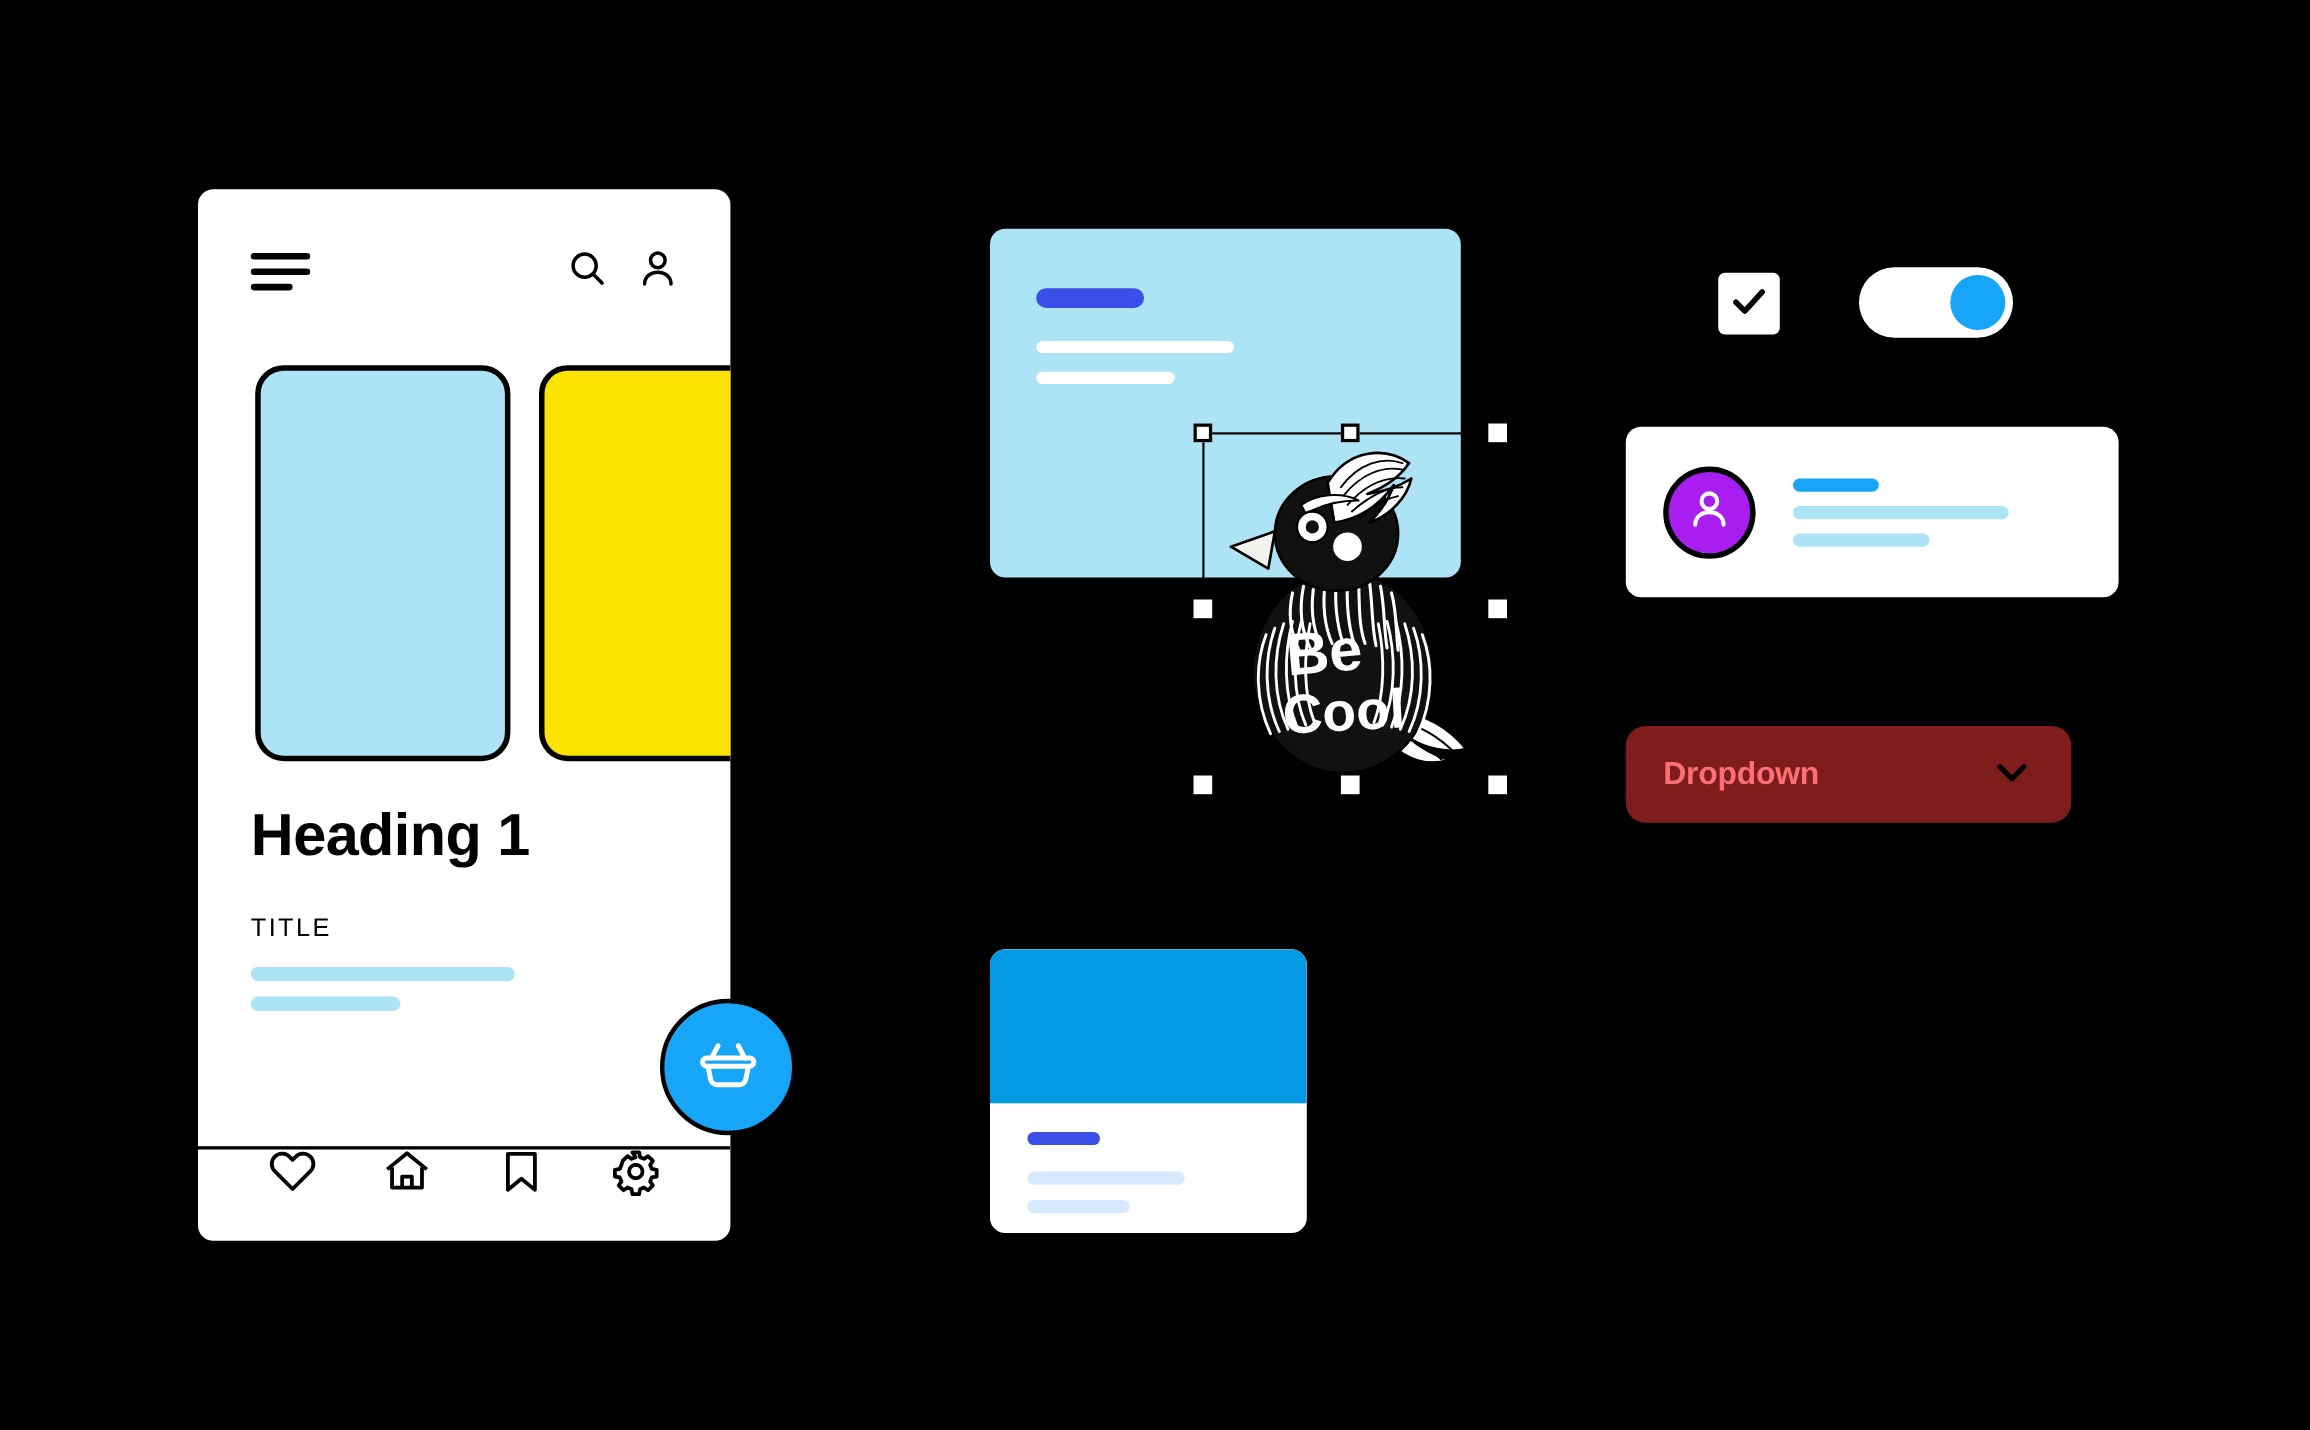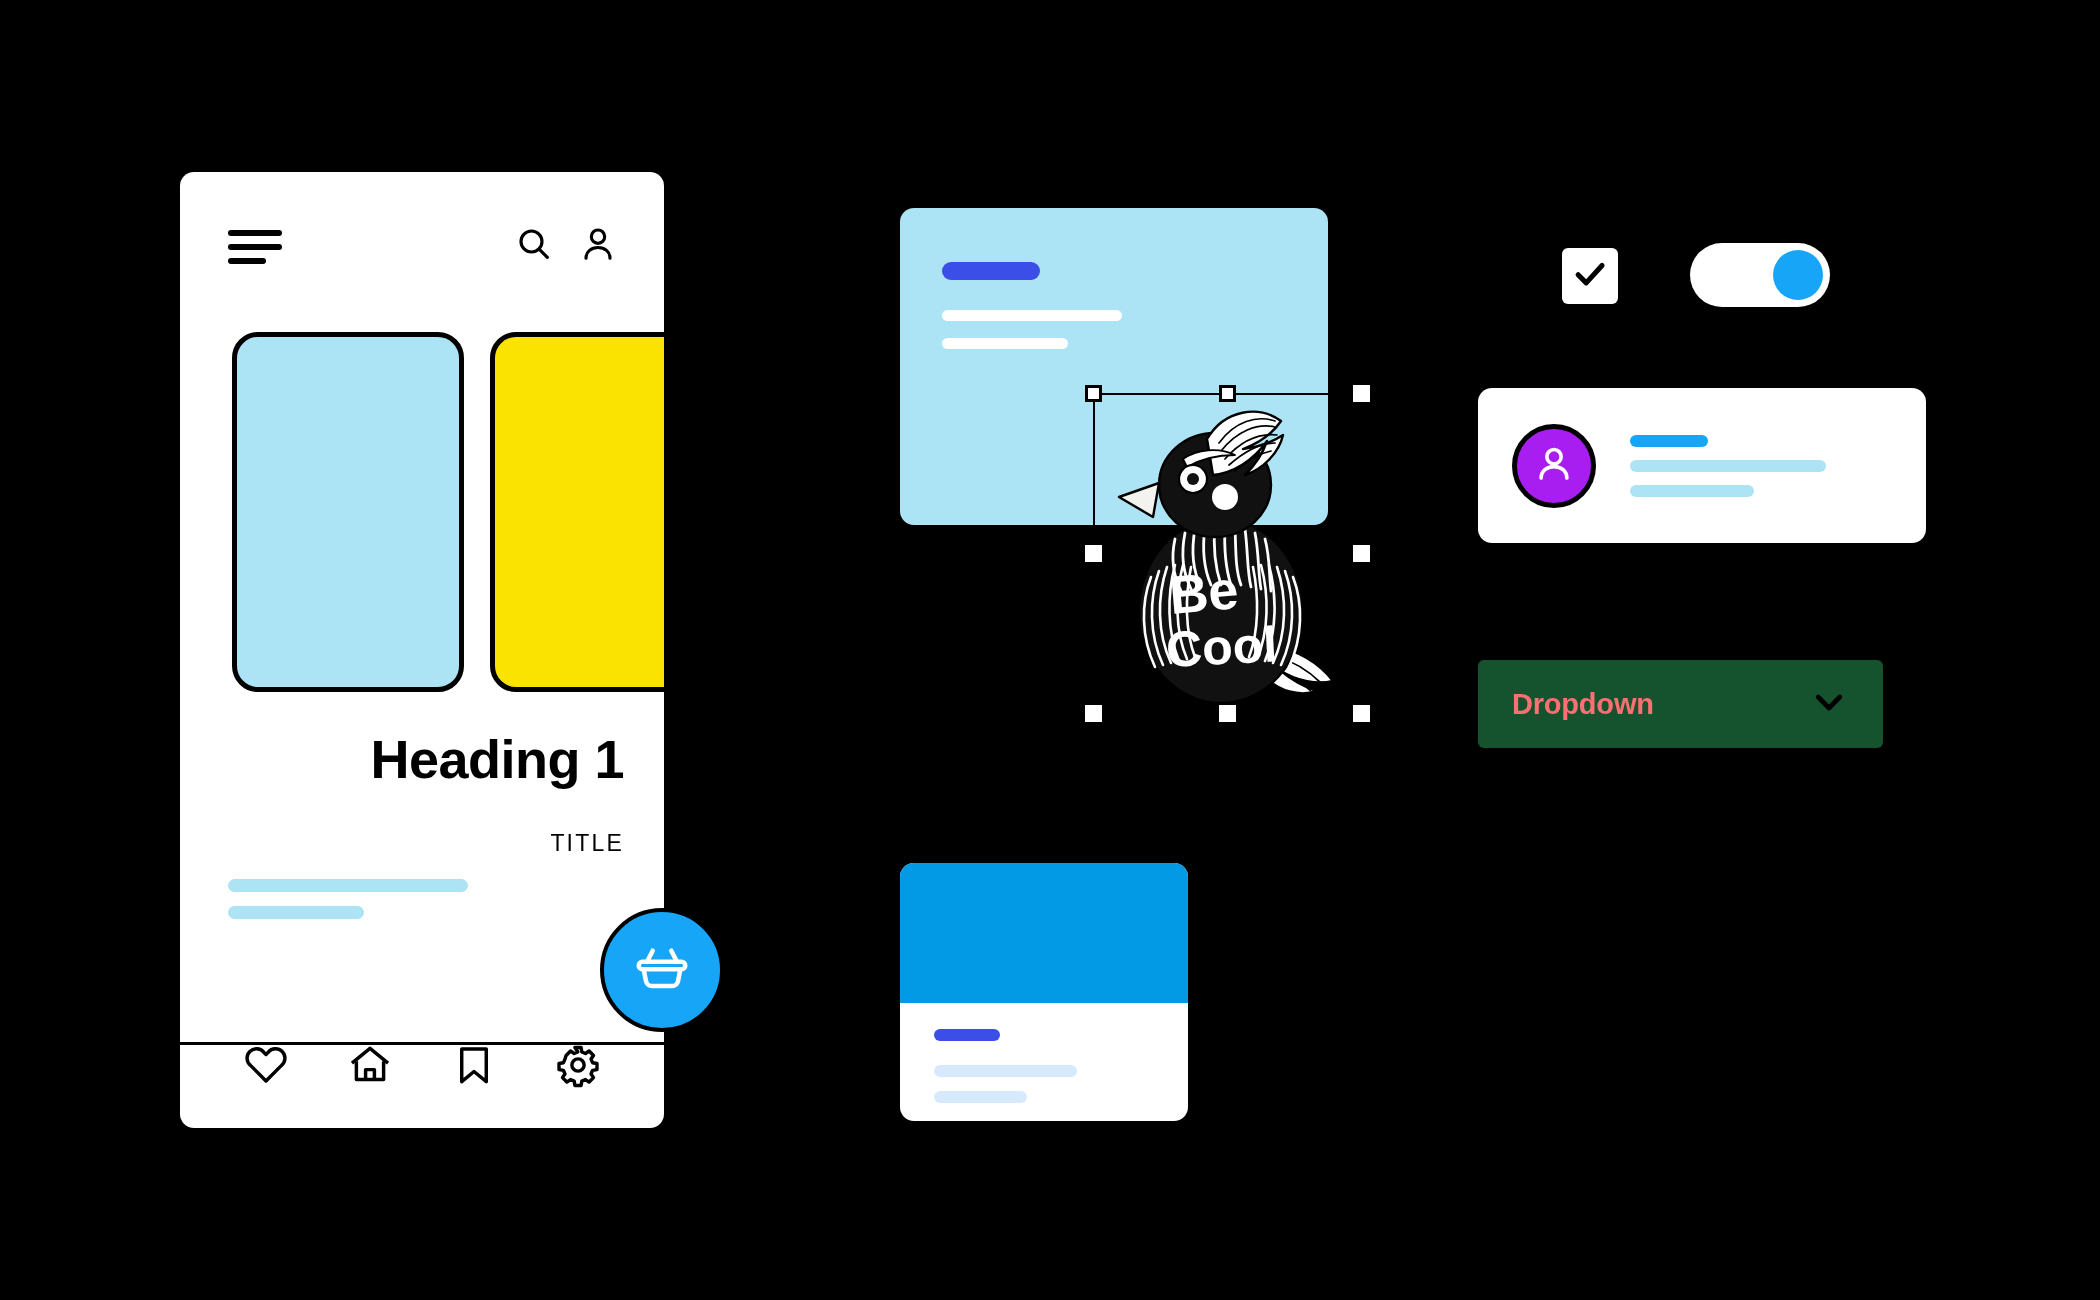--- a/index.html
+++ b/index.html
@@ -80,21 +80,20 @@
     box-sizing: border-box;
   }
   .mini-card.blue { background: #ace3f5; }
   .mini-card.yellow { background: #fae300; }
 
   .phone-body {
     position: absolute;
     top: 560px;
     left: 48px;
     right: 40px;
-    text-align: right;
   }
   .heading1 {
     font-size: 54px;
     font-weight: 700;
     letter-spacing: -0.5px;
     color: #000;
     margin: 0 0 44px 0;
     line-height: 1;
   }
   .title-label {
@@ -281,22 +280,22 @@
   .p-bar.a { width: 196px; background: #ace3f5; }
   .p-bar.b { width: 124px; background: #ace3f5; margin-bottom: 0; }
 
   
   .dropdown {
     position: absolute;
     left: 1478px;
     top: 660px;
     width: 405px;
     height: 88px;
-    background: #14532d;
-    border-radius: 6px;
+    background: #7f1d1d;
+    border-radius: 18px;
     display: flex;
     align-items: center;
     justify-content: space-between;
     padding: 0 34px;
     box-sizing: border-box;
   }
   .dropdown-label {
     color: #fc6f73;
     font-size: 29px;
     font-weight: 700;

